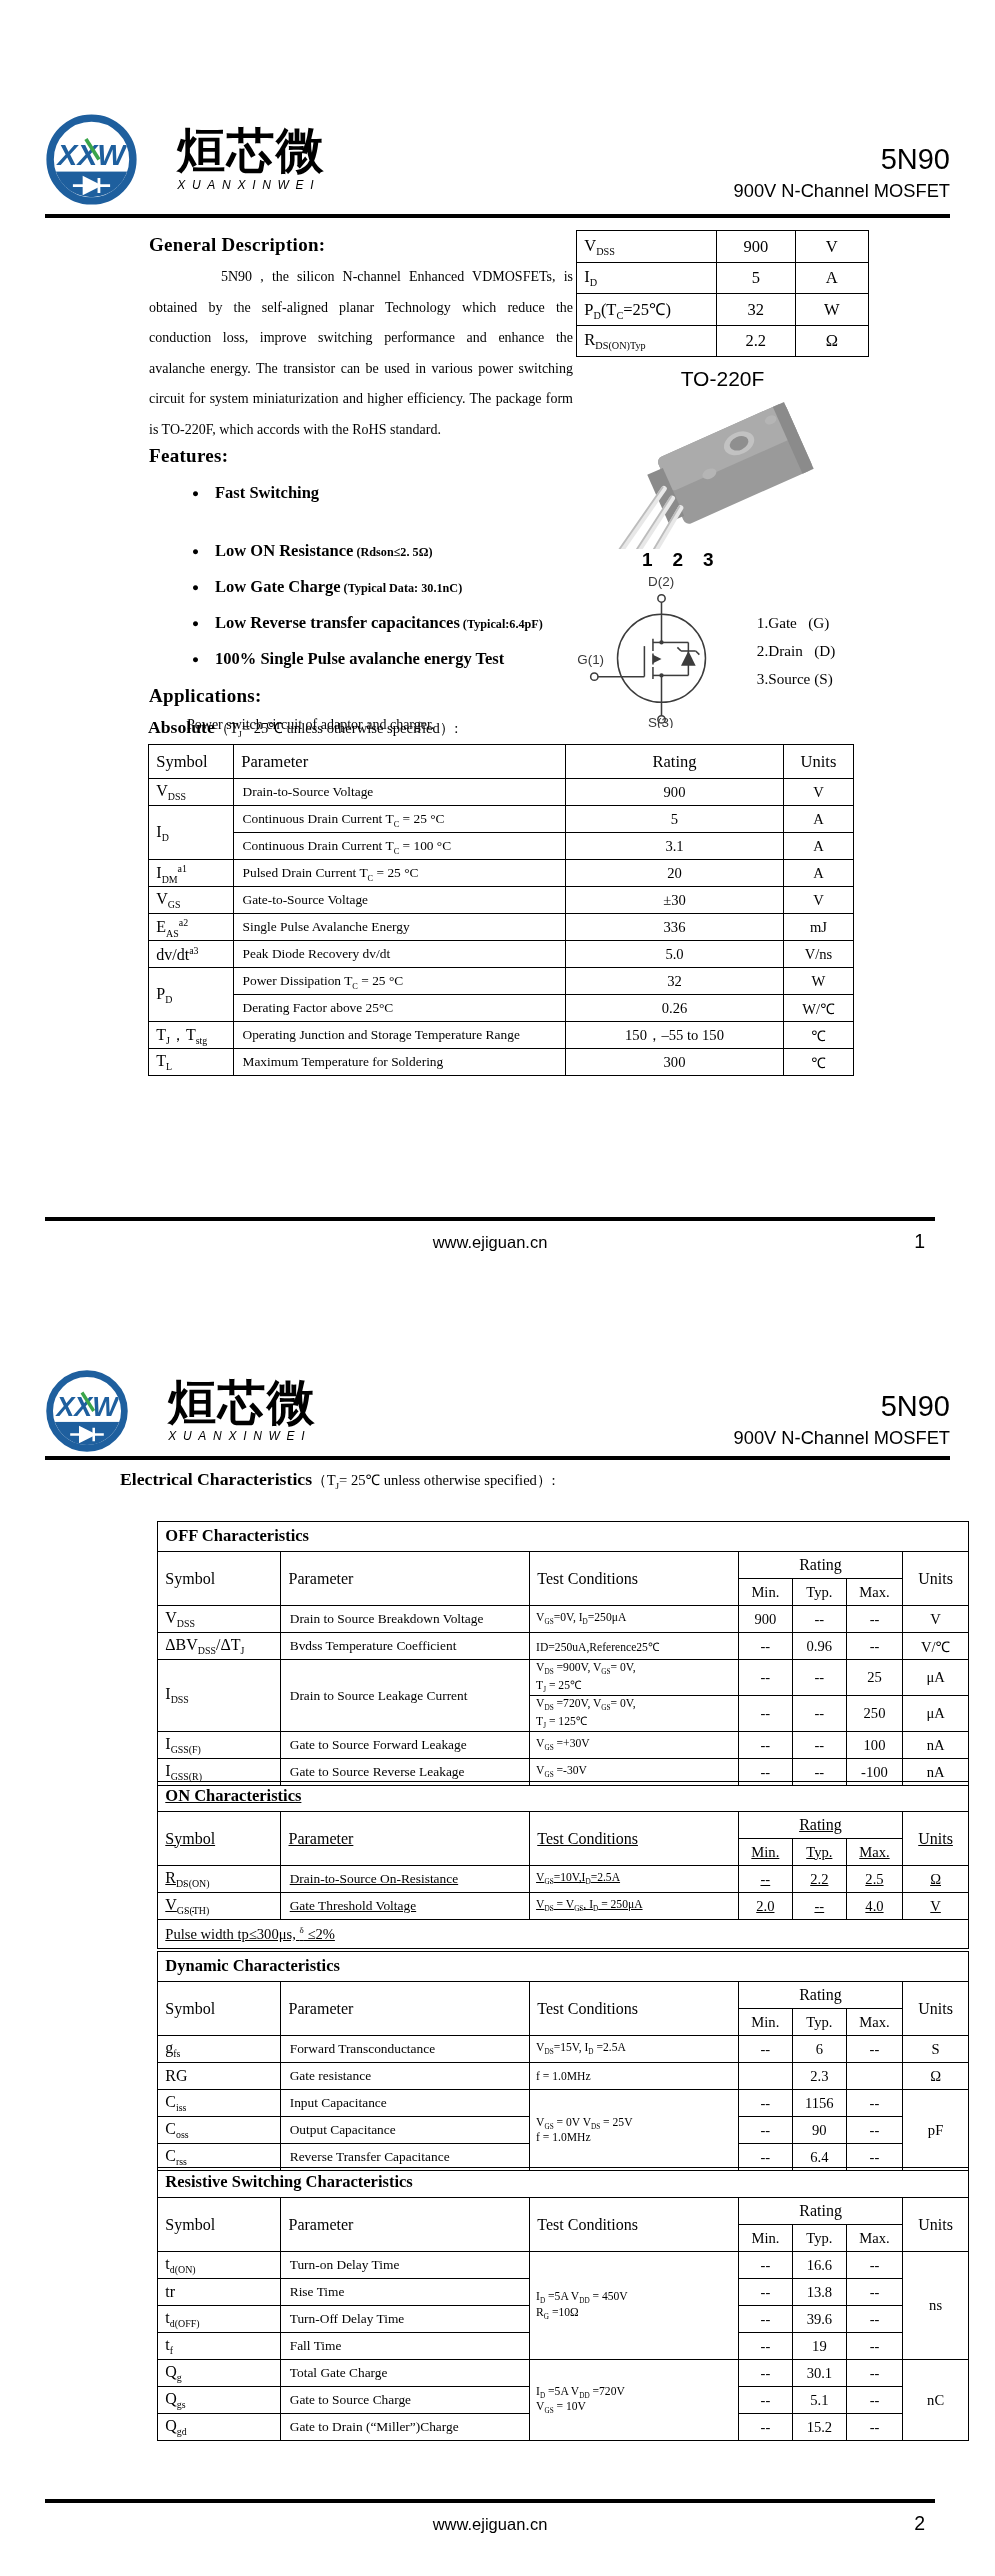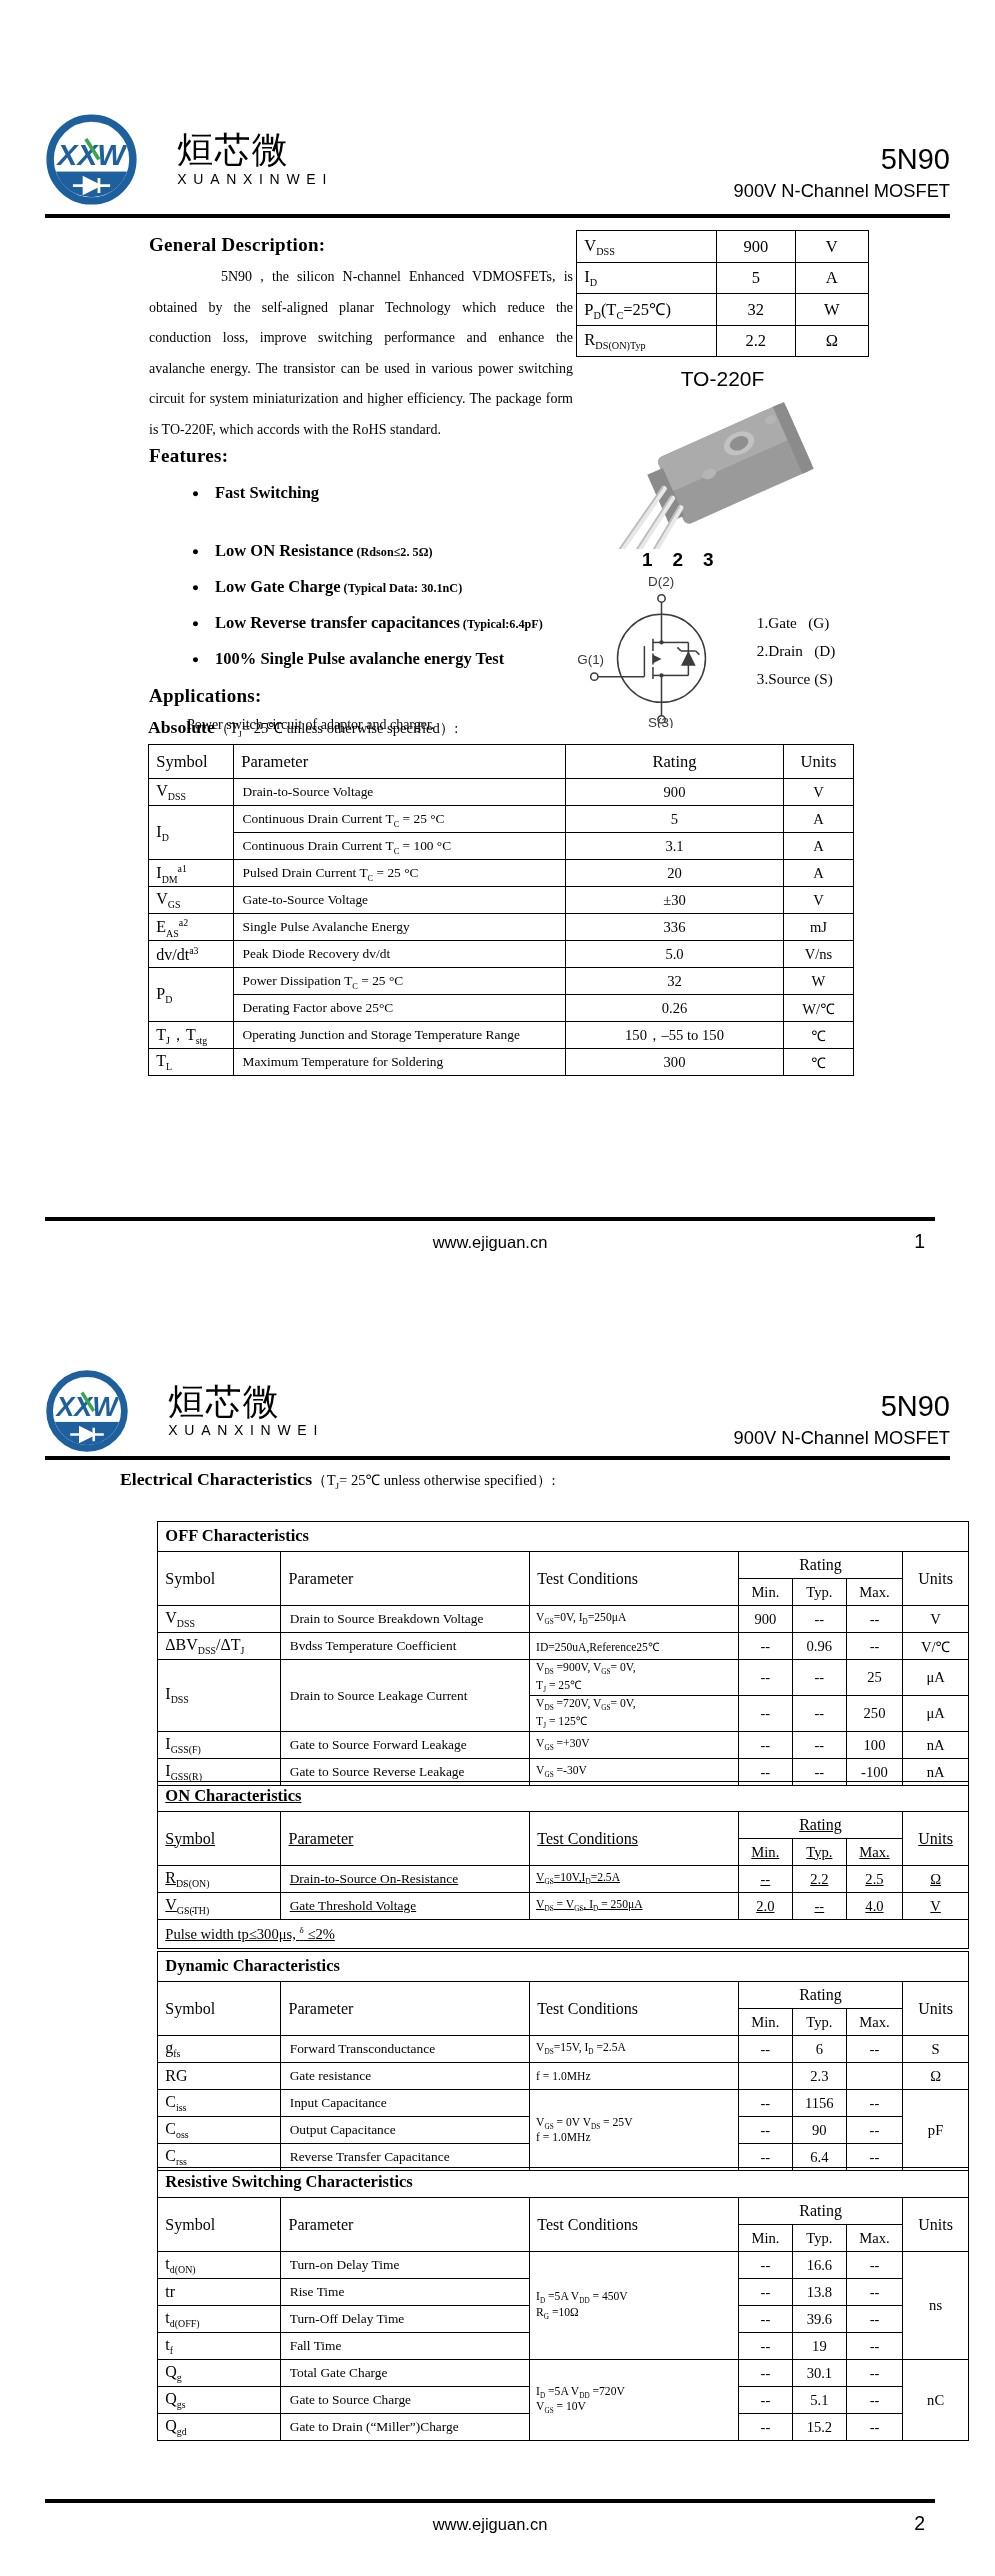--- a/index.html
+++ b/index.html
@@ -7,22 +7,22 @@
   .page{position:relative;width:995px;height:1288px;background:#fff;overflow:hidden;}
 
   
   .hdr{position:absolute;left:45px;right:45px;display:flex;justify-content:space-between;align-items:flex-end;}
   .p1 .hdr{top:113px;}
   .p2 .hdr{top:81px;}
   .logo{display:flex;align-items:center;gap:32px;}
   .logo-mark{width:93px;height:93px;flex:0 0 auto;}
   .p2 .logo-mark{width:84px;height:84px;}
   .logo-text{margin-left:7.3px;}
-  .logo-cn{font-size:36px;font-weight:normal;letter-spacing:1.2px;line-height:1.0;font-family:"Liberation Sans",sans-serif;}
-  .logo-en{font-size:14px;letter-spacing:6.7px;margin-top:2.4px;font-family:"Liberation Sans",sans-serif;}
+  .logo-cn{font-size:48px;font-weight:bold;letter-spacing:1.2px;line-height:1.0;font-family:"Liberation Sans",sans-serif;}
+  .logo-en{font-size:12px;letter-spacing:6.7px;margin-top:2.4px;font-family:"Liberation Sans",sans-serif;font-style:italic;}
   .titles{text-align:right;font-family:"Liberation Sans",sans-serif;padding-bottom:3.7px;}
   .part-no{font-size:29px;line-height:1.1;}
   .prod-sub{font-size:18.3px;margin-top:4.9px;}
   .rule{position:absolute;left:45px;right:45px;height:4.3px;background:#000;}
   .p1 .rule{top:214px;}
   .p2 .rule{top:168px;}
 
   
   .main{position:absolute;left:149px;top:221px;width:720px;margin-top:13px;}
   .cols{display:flex;}

